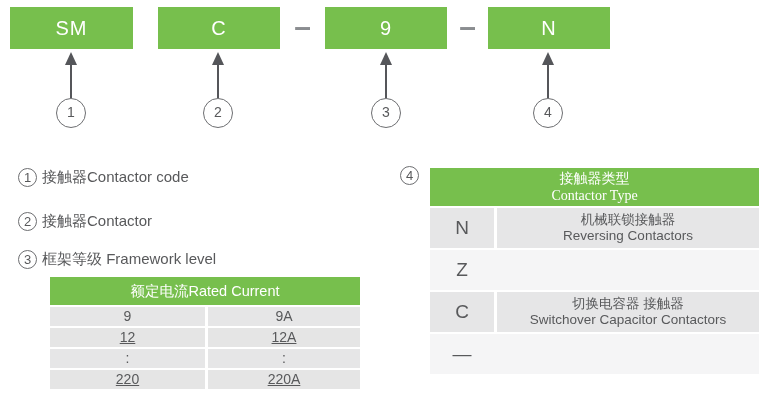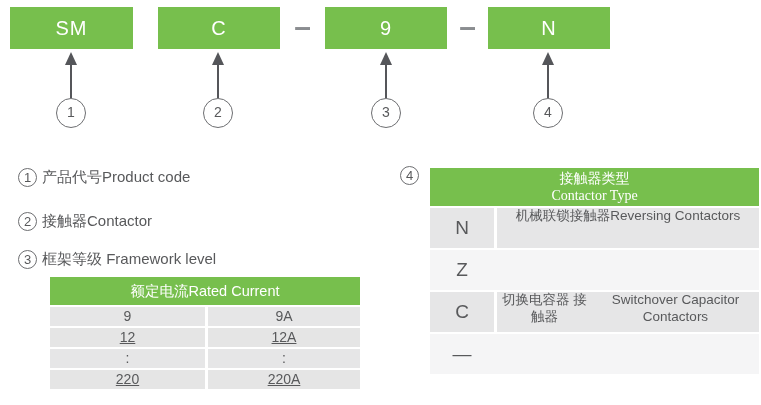--- a/index.html
+++ b/index.html
@@ -65,21 +65,21 @@
   }
   .rt-row { height:40px; border-top:2px solid #ffffff; display:flex; }
   .rt-row.gray  { background:#E6E6E7; }
   .rt-row.light { background:#F5F5F6; }
   .rt-code {
     width:64px; flex:0 0 auto; display:flex; align-items:center; justify-content:center;
     font-size:19px; color:#58595B;
   }
   .rt-desc {
     flex:1; border-left:3px solid #ffffff; text-align:center;
-    display:flex; flex-direction:row; justify-content:center;
+    display:flex; flex-direction:column; justify-content:center;
     font-size:13.5px; line-height:16.5px; color:#58595B;
   }
 </style>
 </head>
 <body>
 
 <div id="stage">
 
   <div class="code-box" style="left:10px;width:123px;">SM</div>
   <div class="code-box" style="left:158px;width:122px;">C</div>
@@ -99,21 +99,21 @@
   <div class="arrow-head" style="left:380px;"></div>
   <div class="arrow-line" style="left:385px;"></div>
   <div class="num-circle" style="left:371px;">3</div>
 
   <div class="arrow-head" style="left:542px;"></div>
   <div class="arrow-line" style="left:547px;"></div>
   <div class="num-circle" style="left:533px;">4</div>
 
   <div class="legend-item" style="top:168px;">
     <span class="num-circle-sm">1</span>
-    <span class="legend-label">产品代号Product code</span>
+    <span class="legend-label">接触器Contactor code</span>
   </div>
   <div class="legend-item" style="top:212px;">
     <span class="num-circle-sm">2</span>
     <span class="legend-label">接触器Contactor</span>
   </div>
   <div class="legend-item" style="top:250px;">
     <span class="num-circle-sm">3</span>
     <span class="legend-label">框架等级 Framework level</span>
   </div>
 

